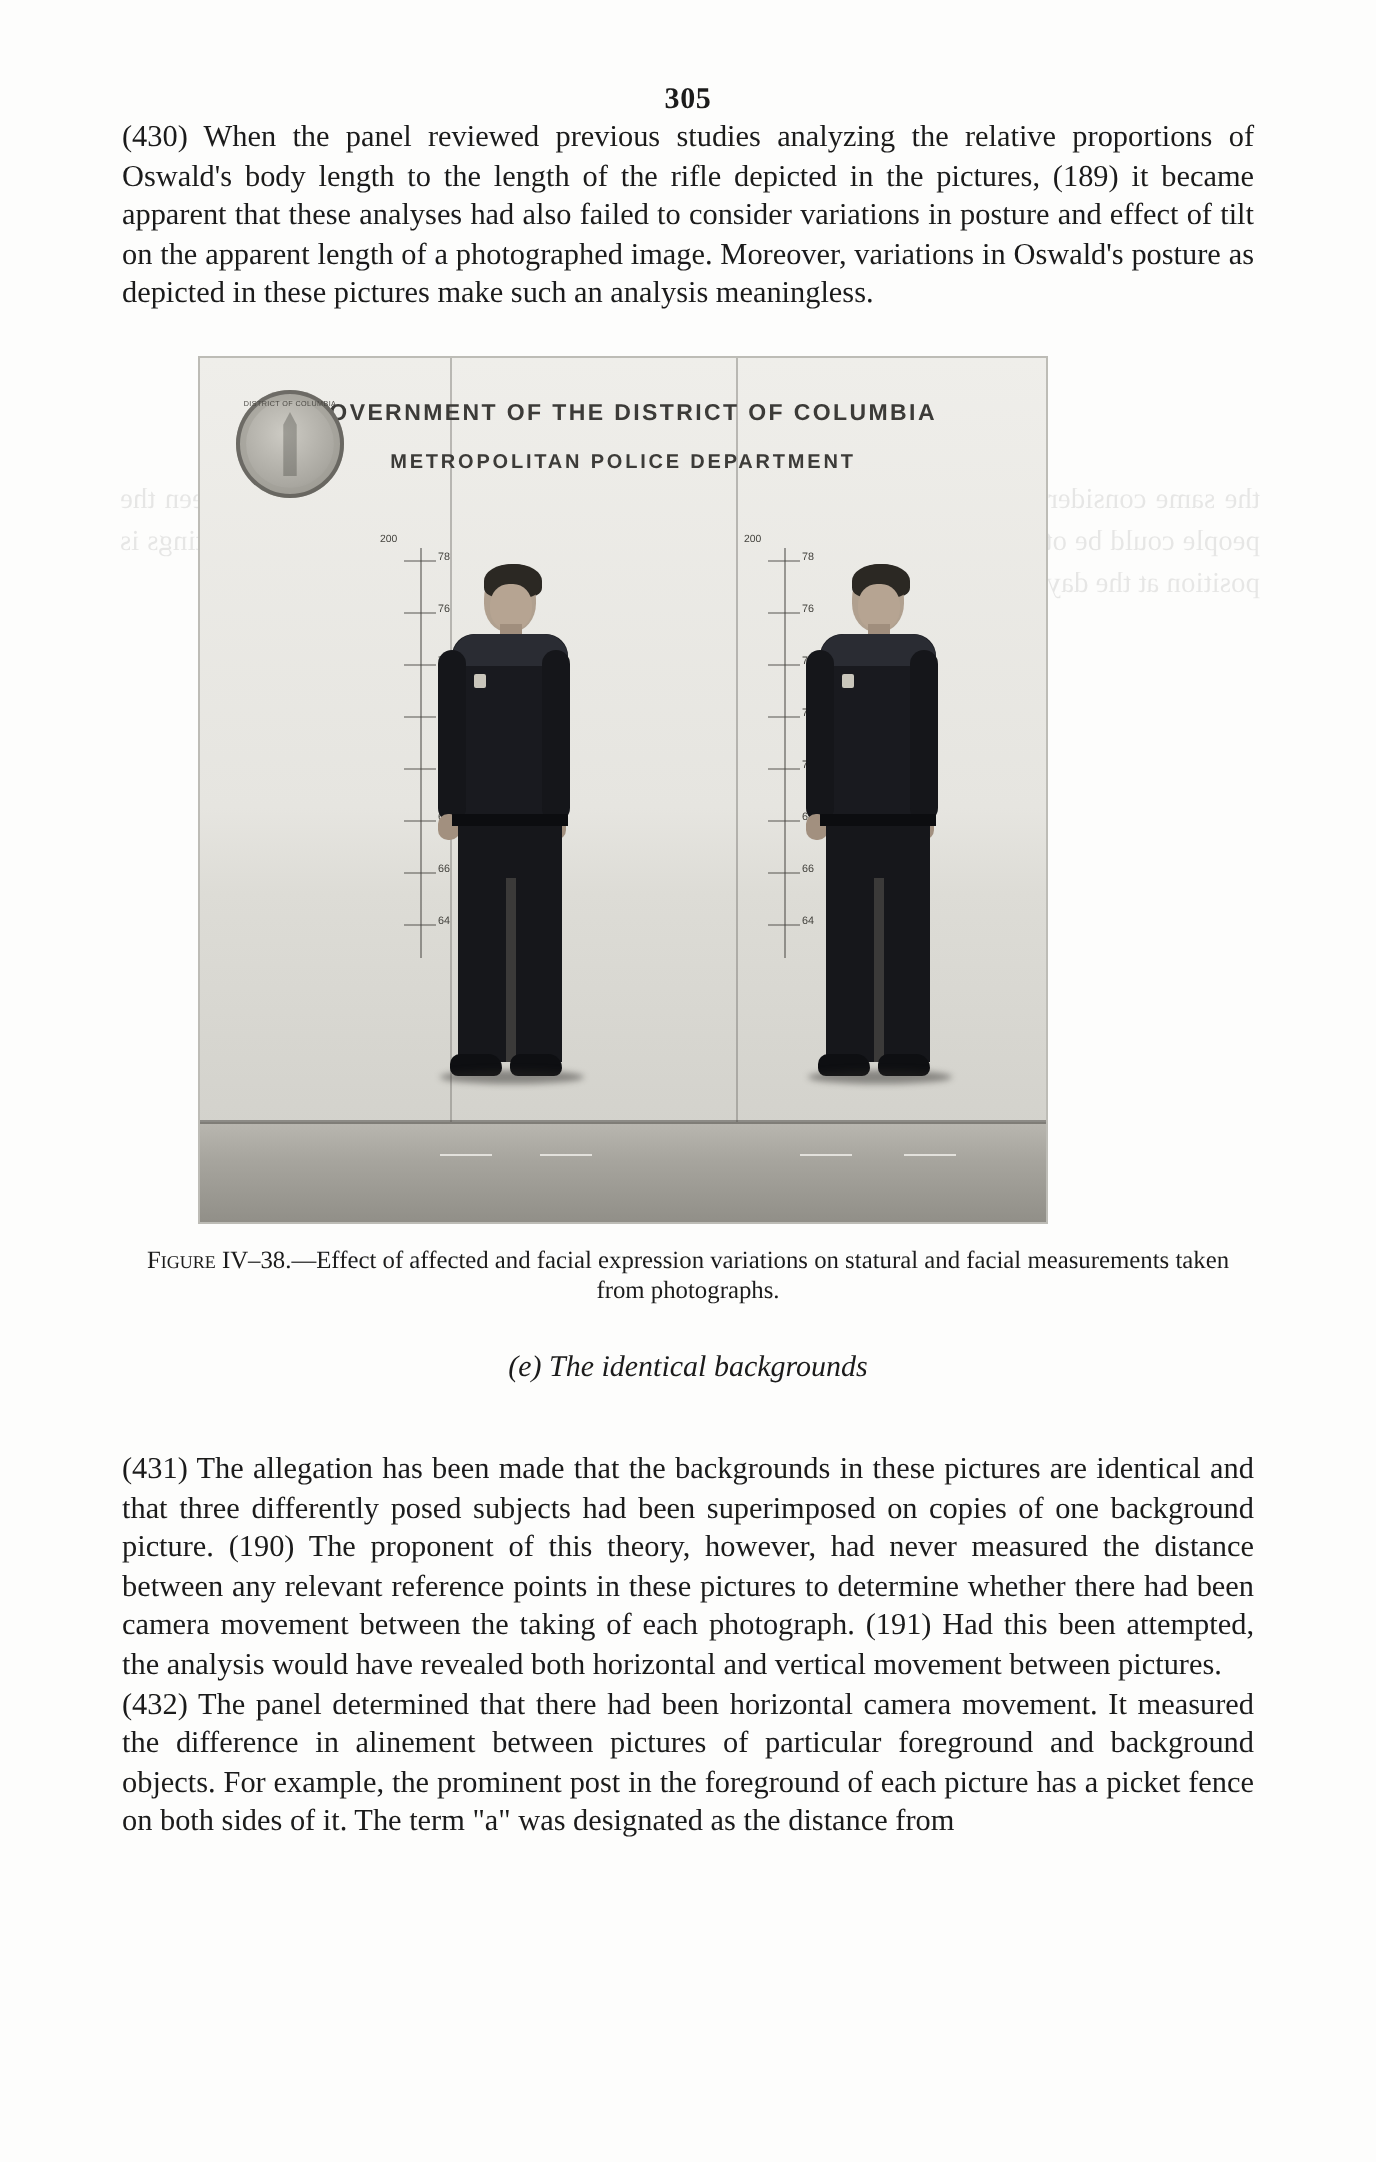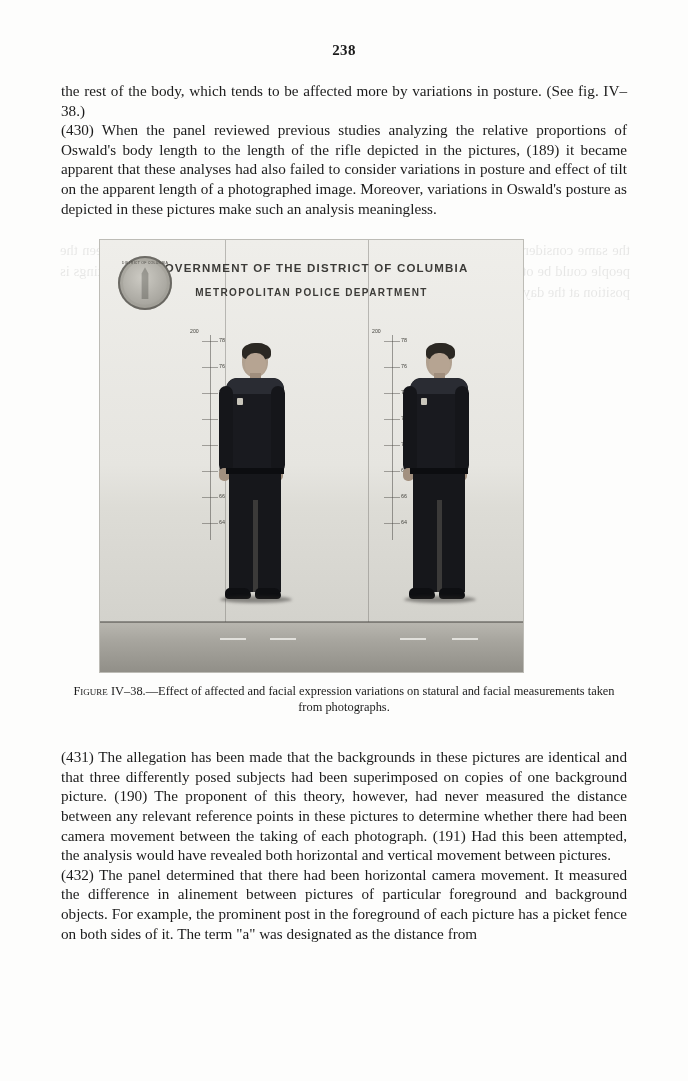--- a/index.html
+++ b/index.html
@@ -299,24 +299,23 @@
 </style>
 </head>
 <body>
 
 <div class="page">
 
   <div class="bleed">the same considering in their proper Finally a point of the movement to the camera between the people could be other points to stand out the paste before the photo the face of all the paintings is position at the day all and its position of the law</div>
 
   <div class="content">
 
-    <div class="page-number">238</div>
+    <div class="page-number">305</div>
 
     <div class="body-col">
-      <p class="para first">the rest of the body, which tends to be affected more by variations in posture. (See fig. IV–38.)</p>
       <p class="para">(430)  When the panel reviewed previous studies analyzing the relative proportions of Oswald's body length to the length of the rifle depicted in the pictures, (189) it became apparent that these analyses had also failed to consider variations in posture and effect of tilt on the apparent length of a photographed image. Moreover, variations in Oswald's posture as depicted in these pictures make such an analysis meaningless.</p>
     </div>
 
     <div class="figure-wrap">
       <div class="photo">
         <div class="photo-inner"></div>
 
         <div class="wall-seam" style="left:125px;"></div>
         <div class="wall-seam" style="left:268px;"></div>
 
@@ -420,20 +419,21 @@
         <div class="floor-mark" style="left:170px; top:398px;"></div>
         <div class="floor-mark" style="left:300px; top:398px;"></div>
         <div class="floor-mark" style="left:352px; top:398px;"></div>
       </div>
 
       <div class="caption">
         <span class="smallcaps">Figure IV–38.</span><span>—Effect of affected and facial expression variations on statural and facial measurements taken from photographs.</span>
       </div>
     </div>
 
+    <div class="subhead">(e) The identical backgrounds</div>
 
     <div class="body-col after-figure">
       <p class="para">(431)   The allegation has been made that the backgrounds in these pictures are identical and that three differently posed subjects had been superimposed on copies of one background picture. (190) The proponent of this theory, however, had never measured the distance between any relevant reference points in these pictures to determine whether there had been camera movement between the taking of each photograph. (191) Had this been attempted, the analysis would have revealed both horizontal and vertical movement between pictures.</p>
       <p class="para">(432)   The panel determined that there had been horizontal camera movement. It measured the difference in alinement between pictures of particular foreground and background objects. For example, the prominent post in the foreground of each picture has a picket fence on both sides of it. The term "a" was designated as the distance from</p>
     </div>
 
   </div>
 </div>
 
 </body></html>

